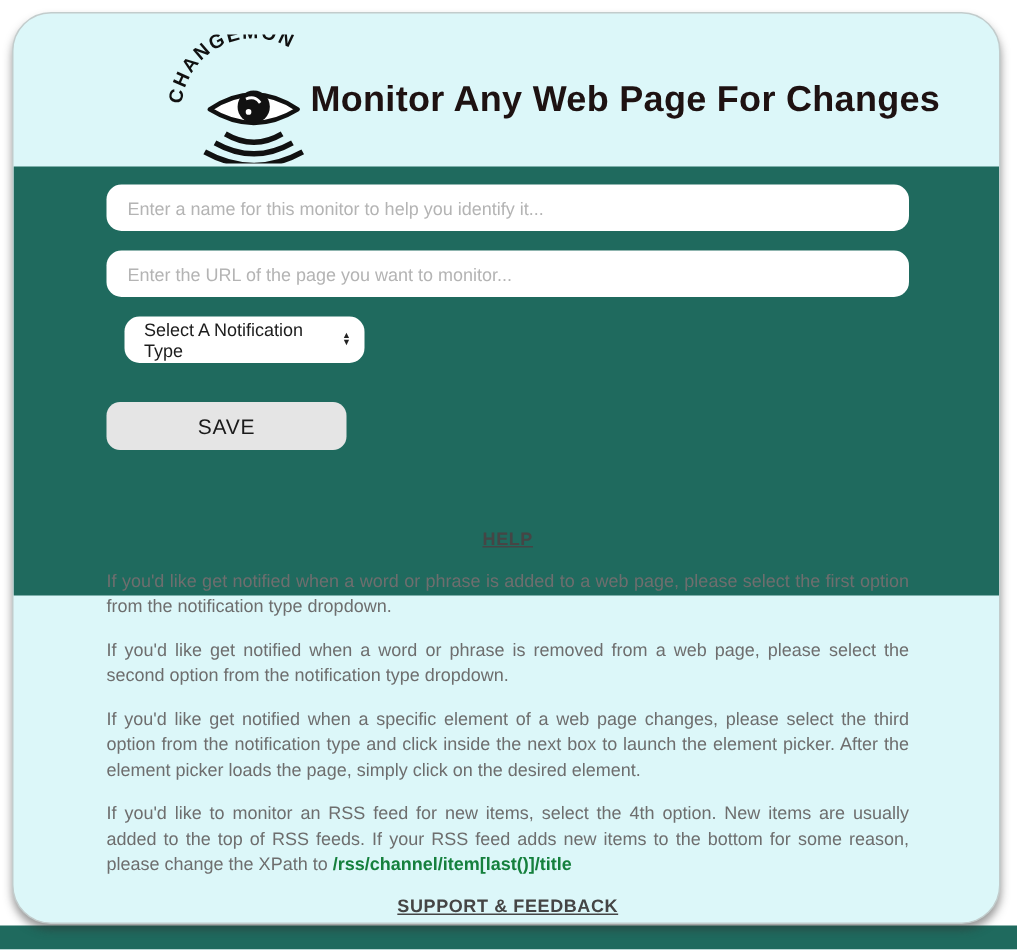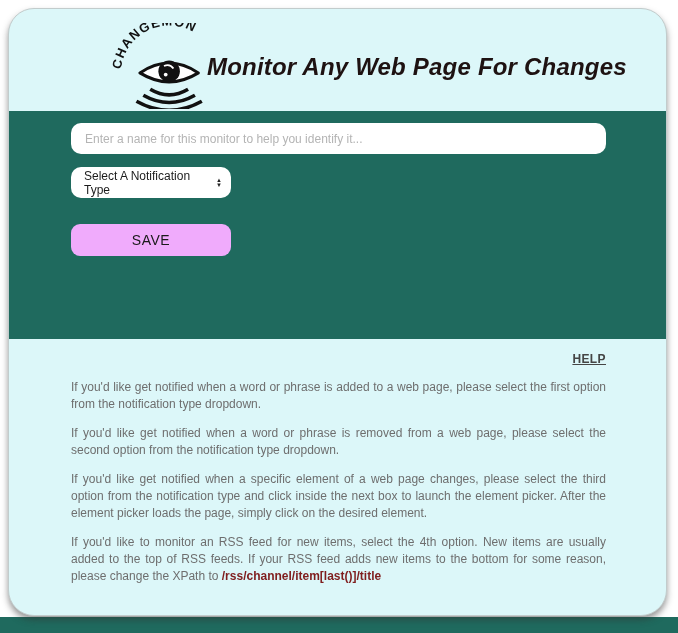--- a/index.html
+++ b/index.html
@@ -17,62 +17,62 @@
     background:#dcf7f9;border:1px solid #c2cccc;border-radius:26px;
     overflow:hidden;z-index:2;
     box-shadow:0 4px 6px rgba(50,50,50,.5);
     box-sizing:border-box;
   }
   
   .header{position:relative;height:102px;}
   .logo{position:absolute;left:100px;top:14px;width:122px;height:86px;}
   .page-title{
     position:absolute;left:198px;top:44px;margin:0;
-    font-size:24px;font-style:italic;font-weight:bold;color:#1e1212;
+    font-size:24px;font-weight:bold;color:#1e1212;
     letter-spacing:.2px;white-space:nowrap;
   }
   
   .form-section{
-    position:absolute;top:102px;left:0;width:100%;height:228px;
+    position:absolute;top:102px;left:0;width:100%;height:286px;
     background:#1f6a5e;box-sizing:border-box;
     padding:12px 0 0 62px;
   }
   .text-field{
     display:block;width:535px;height:31px;box-sizing:border-box;
     border:none;border-radius:10px;background:#ffffff;
     padding:0 14px;font-size:12px;color:#333;margin:0 0 13px 0;
     font-family:"Liberation Sans", sans-serif;outline:none;
   }
   .text-field::placeholder{color:#b4b4b4;}
-  .form-row{display:flex;width:535px;margin:0 0 13px 0;gap:7px;}
+  .form-row{display:flex;width:535px;margin:0 0 13px 12px;gap:7px;}
   .fake-select{
     width:160px;height:31px;box-sizing:border-box;background:#ffffff;
     border-radius:10px;display:flex;align-items:center;justify-content:space-between;
     padding:0 9px 0 13px;font-size:12px;color:#1c1c1c;cursor:default;
     flex:0 0 160px;
   }
   .sel-arrows{display:flex;flex-direction:column;font-size:6px;line-height:5px;color:#222;}
   .form-row .text-field{flex:1;width:auto;margin:0;}
   .save-button{
-    width:160px;height:32px;border:none;border-radius:9px;background:#f0abfc;
+    width:160px;height:32px;border:none;border-radius:9px;background:#e5e5e5;
     font-size:14px;color:#1a1a1a;letter-spacing:.5px;
     font-family:"Liberation Sans", sans-serif;cursor:pointer;
   }
   
   .help-section{
     position:absolute;top:330px;left:0;width:100%;height:280px;
     box-sizing:border-box;padding:13px 60px 0 62px;
     font-size:12px;color:#6e6e6e;text-align:justify;
   }
   .help-heading{
     font-size:12px;font-weight:bold;color:#454545;margin:0 0 13px 0;
-    text-decoration:underline;letter-spacing:.4px;text-align:right;
+    text-decoration:underline;letter-spacing:.4px;text-align:center;
   }
   .help-section p{margin:4px 0 12px 0;line-height:1.42;}
-  .xpath-bold{font-weight:bold;color:#7f1d1d;}
+  .xpath-bold{font-weight:bold;color:#15803d;}
 </style>
 </head>
 <body>
 
 <div class="bottom-bar"></div>
 
 <div class="card">
 
   <div class="header">
     <svg class="logo" viewBox="0 0 130 100" xmlns="http://www.w3.org/2000/svg">
@@ -92,20 +92,21 @@
         <path d="M 42 77 Q 64 90 86 77"></path>
         <path d="M 34 84 Q 64 101 94 84"></path>
         <path d="M 26 91 Q 64 112 102 91"></path>
       </g>
     </svg>
     <h1 class="page-title">Monitor Any Web Page For Changes</h1>
   </div>
 
   <div class="form-section">
     <input class="text-field" type="text" placeholder="Enter a name for this monitor to help you identify it..." style="">
+    <input class="text-field" type="text" placeholder="Enter the URL of the page you want to monitor..." style="">
 
     <div class="form-row">
       <div class="fake-select">
         <span>Select A Notification Type</span>
         <span class="sel-arrows">
           <span>▲</span>
             <span>▼</span>
         </span>
       </div>
     </div>
@@ -116,16 +117,17 @@
     <button class="save-button">SAVE</button>
   </div>
 
   <div class="help-section">
     <h2 class="help-heading">HELP</h2>
     <p>If you'd like get notified when a word or phrase is added to a web page, please select the first option from the notification type dropdown.</p>
     <p>If you'd like get notified when a word or phrase is removed from a web page, please select the second option from the notification type dropdown.</p>
     <p>If you'd like get notified when a specific element of a web page changes, please select the third option from the notification type and click inside the next box to launch the element picker. After the element picker loads the page, simply click on the desired element.</p>
     <p><span>If you'd like to monitor an RSS feed for new items, select the 4th option. New items are usually added to the top of RSS feeds. If your RSS feed adds new items to the bottom for some reason, please change the XPath to </span><span class="xpath-bold">/rss/channel/item[last()]/title</span></p>
 
+    <h2 class="help-heading">SUPPORT &amp; FEEDBACK</h2>
 
   </div>
 
 </div>
 
 </body></html>

